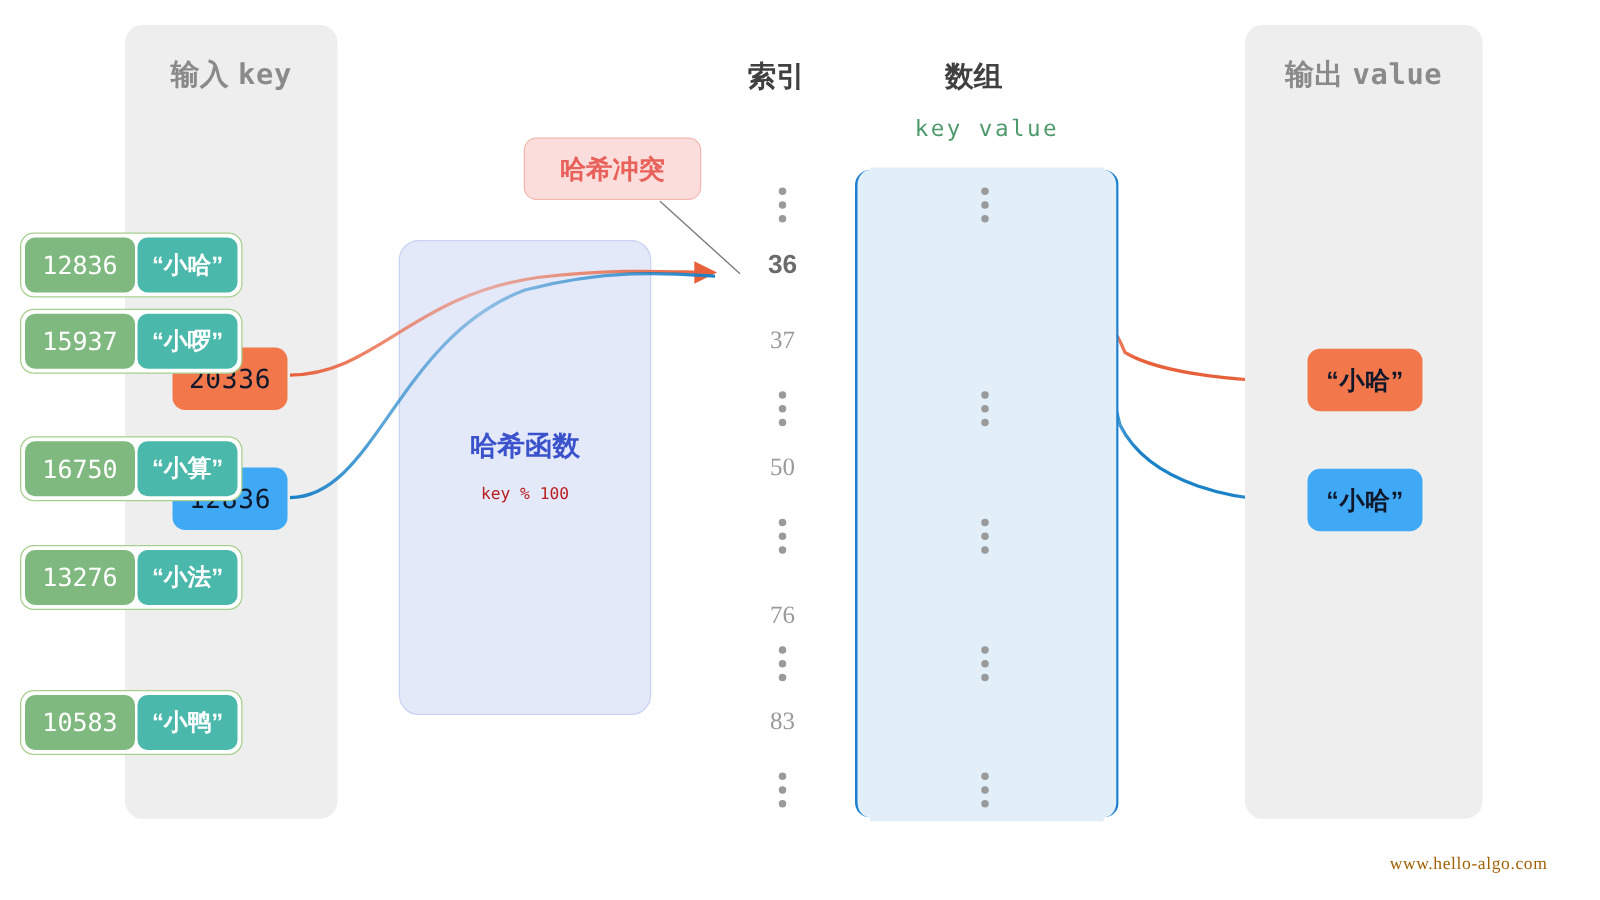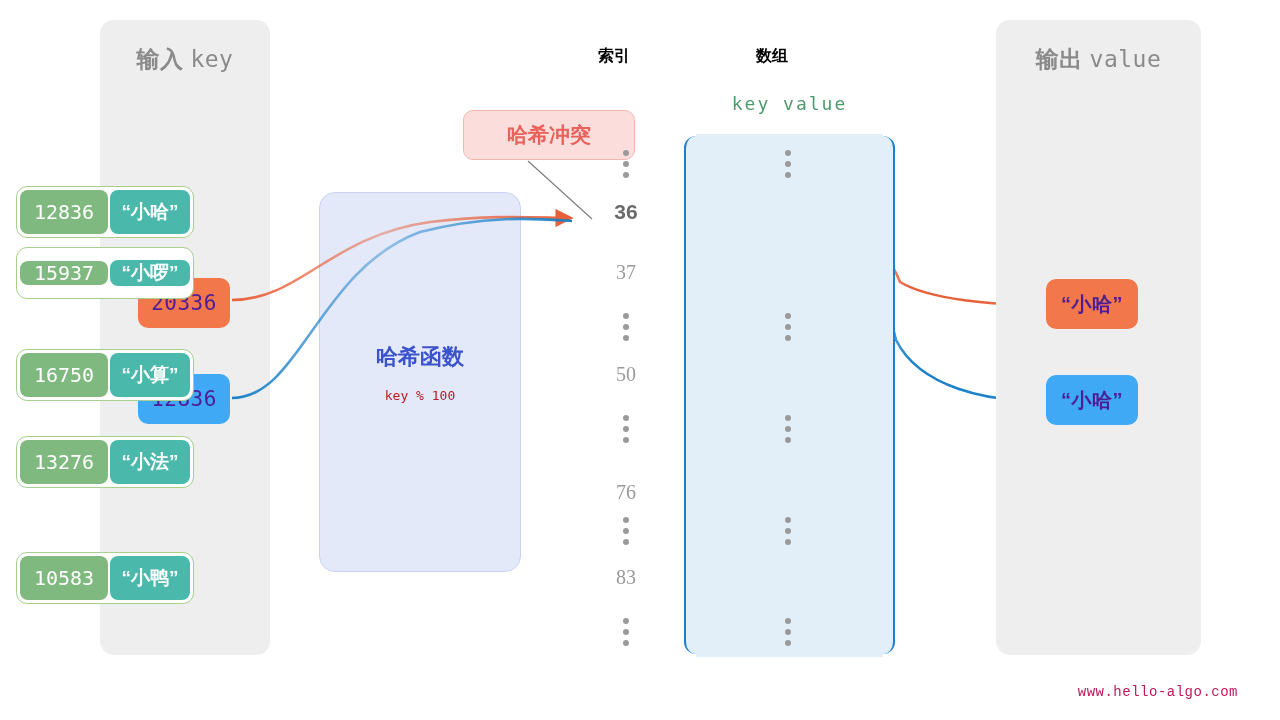--- a/index.html
+++ b/index.html
@@ -19,47 +19,47 @@
     overflow: hidden;
   }
 
   
   .panel {
     position: absolute;
     background: #eeeeee;
     border-radius: 14px;
   }
   #panel-input  { left: 100px; top: 20px; width: 170px; height: 635px; }
-  #panel-output { left: 996px; top: 20px; width: 205px; height: 635px; }
+  #panel-output { left: 996px; top: 20px; width: 190px; height: 635px; }
 
   .panel-title {
     position: absolute;
     top: 24px;
     left: 0;
     right: 0;
     text-align: center;
     font-size: 23px;
     font-weight: bold;
     color: #8a8a8a;
     letter-spacing: 0.5px;
     white-space: nowrap;
   }
   .panel-title .mono {
     font-family: "DejaVu Sans Mono", "Liberation Mono", monospace;
-    font-weight: normal;
+    font-weight: bold;
   }
 
   
   .pill {
     position: absolute;
     display: flex;
     align-items: center;
     justify-content: center;
     border-radius: 10px;
-    color: #4c1d95;
+    color: #0f172a;
     font-size: 21px;
     font-family: "DejaVu Sans Mono", "Liberation Mono", monospace;
     letter-spacing: 0.5px;
     box-sizing: border-box;
   }
   .pill.orange { background: #f2784b; }
   .pill.blue   { background: #3fa9f5; }
   .pill.cjk {
     font-family: "Liberation Sans", "DejaVu Sans", sans-serif;
     font-weight: bold;
@@ -99,42 +99,42 @@
     top: 195px;
     text-align: center;
     font-size: 13px;
     font-family: "DejaVu Sans Mono", "Liberation Mono", monospace;
     color: #b91c1c;
   }
 
   
   #collision-box {
     position: absolute;
-    left: 463px;
+    left: 419px;
     top: 110px;
-    width: 172px;
+    width: 142px;
     height: 50px;
     background: #fbdedc;
     border: 1px solid #f3b7b2;
     border-radius: 10px;
     display: flex;
     align-items: center;
     justify-content: center;
     font-size: 21px;
     font-weight: bold;
     color: #e8615a;
     box-sizing: border-box;
   }
 
   
   .col-head {
     position: absolute;
-    font-size: 16px;
-    font-weight: bold;
-    color: #000000;
+    font-size: 23px;
+    font-weight: bold;
+    color: #404040;
     white-space: nowrap;
   }
   #head-index { left: 598px; top: 46px; }
   #head-array { left: 756px; top: 46px; }
   #head-kv {
     position: absolute;
     left: 684px;
     top: 93px;
     width: 211px;
     text-align: center;
@@ -237,23 +237,23 @@
     height: 6px;
     border-radius: 50%;
     background: #9a9a9a;
   }
 
   
   #watermark {
     position: absolute;
     right: 42px;
     bottom: 20px;
-    font-family: Liberation Mono, monospace;
+    font-family: Liberation Serif, serif;
     font-size: 14px;
-    color: #be185d;
+    color: #a16207;
     letter-spacing: 0.5px;
   }
 
   #links { position: absolute; left: 0; top: 0; width: 1280px; height: 720px; }
 </style>
 </head>
 <body>
 
 <div id="stage">
 
@@ -342,21 +342,21 @@
       <div class="vdots" style="top: 149.818px; left: 623px;">
         <i></i>
         <i></i>
         <i></i>
       </div>
       <div class="entry" style="top: 185.636px;">
         <div class="cell cell-key">12836</div>
         <div class="cell cell-val">“小哈”</div>
       </div>
       <div class="idx active" style="top: 199.636px;">36</div>
-      <div class="entry" style="top: 247.455px; align-items: center;">
+      <div class="entry" style="top: 247.455px;">
         <div class="cell cell-key">15937</div>
         <div class="cell cell-val">“小啰”</div>
       </div>
       <div class="idx" style="top: 261.455px;">37</div>
       <div class="vdots" style="top: 313.273px; left: 785px;">
         <i></i>
         <i></i>
         <i></i>
       </div>
       <div class="vdots" style="top: 313.273px; left: 623px;">

